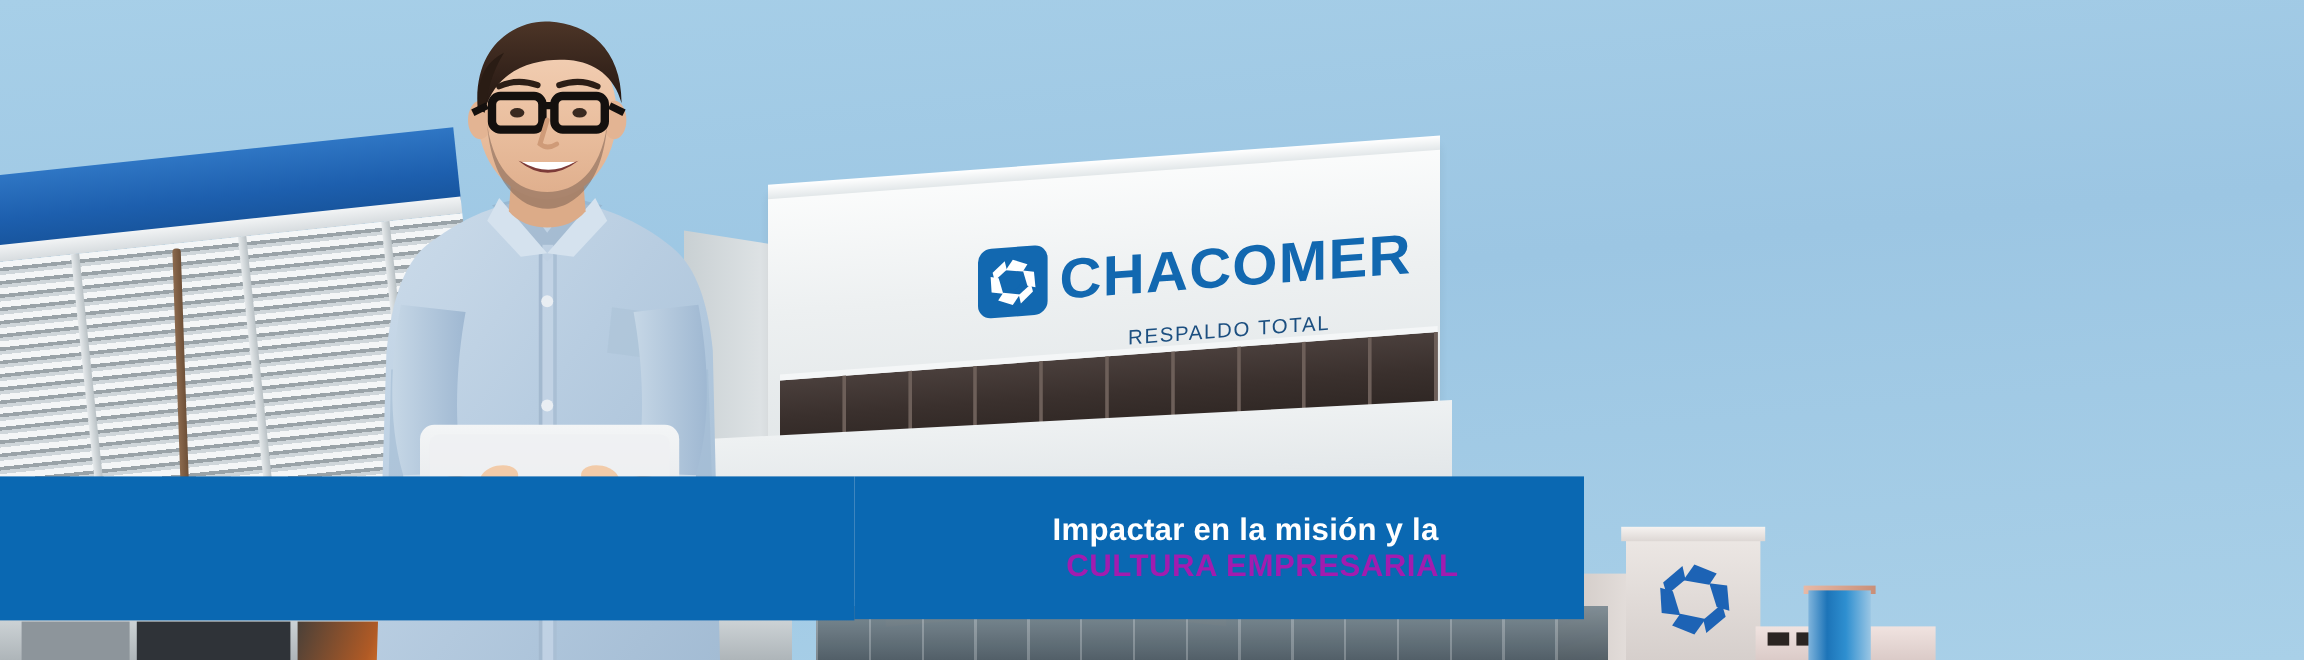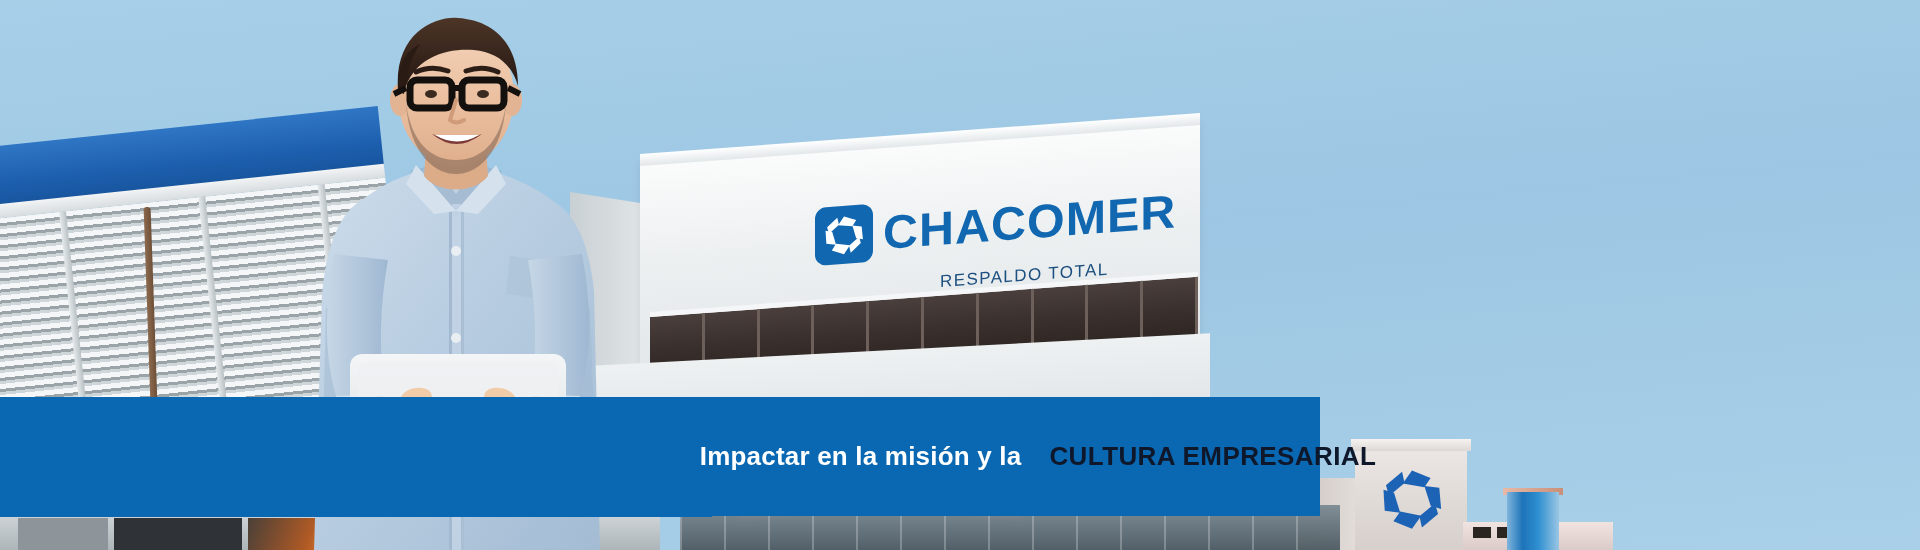--- a/index.html
+++ b/index.html
@@ -254,35 +254,35 @@
   .banner-right {
     position:absolute;
     left:712px; top:397px;
     width:608px; height:119px;
     background:#0a68b2;
   }
   .banner-text {
     position:absolute;
     left:712px; top:397px;
     width:608px; height:119px;
-    display:flex; 
+    display:flex; flex-direction:column;
     align-items:center; justify-content:center;
     padding-left:44px;
   }
   .headline {
     color:#ffffff;
     font-family:"Liberation Sans", sans-serif;
     font-weight:bold;
     font-size:26px;
     letter-spacing:.2px;
     line-height:1.12;
     white-space:nowrap;
   }
   .subhead {
-    color:#0f172a;
+    color:#a21caf;
     font-family:"Liberation Sans", sans-serif;
     font-weight:bold;
     font-size:26px;
     letter-spacing:.4px;
     line-height:1.12;
     white-space:nowrap;
     margin-left:28px;
   }
 </style>
 </head>

